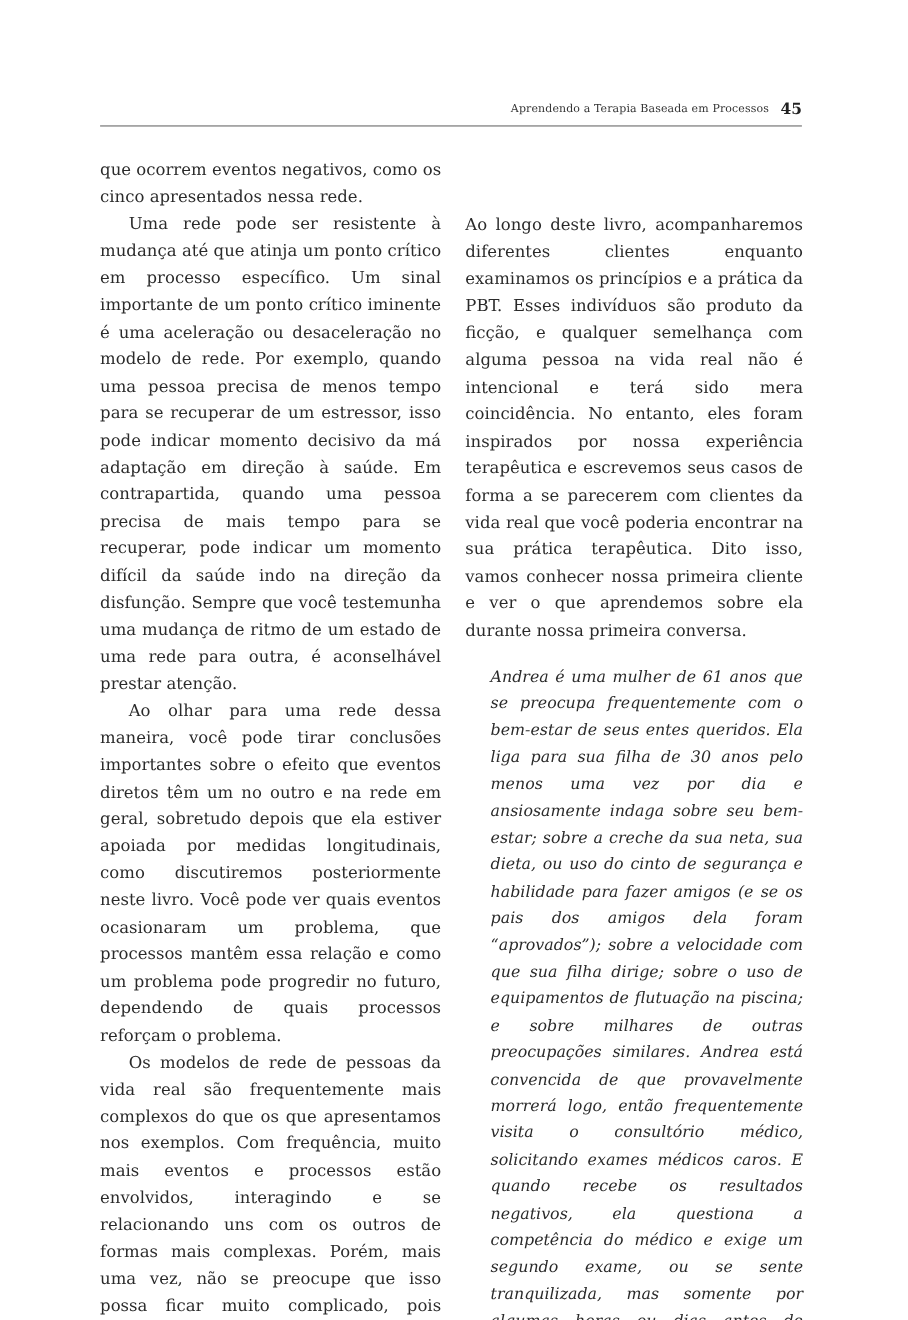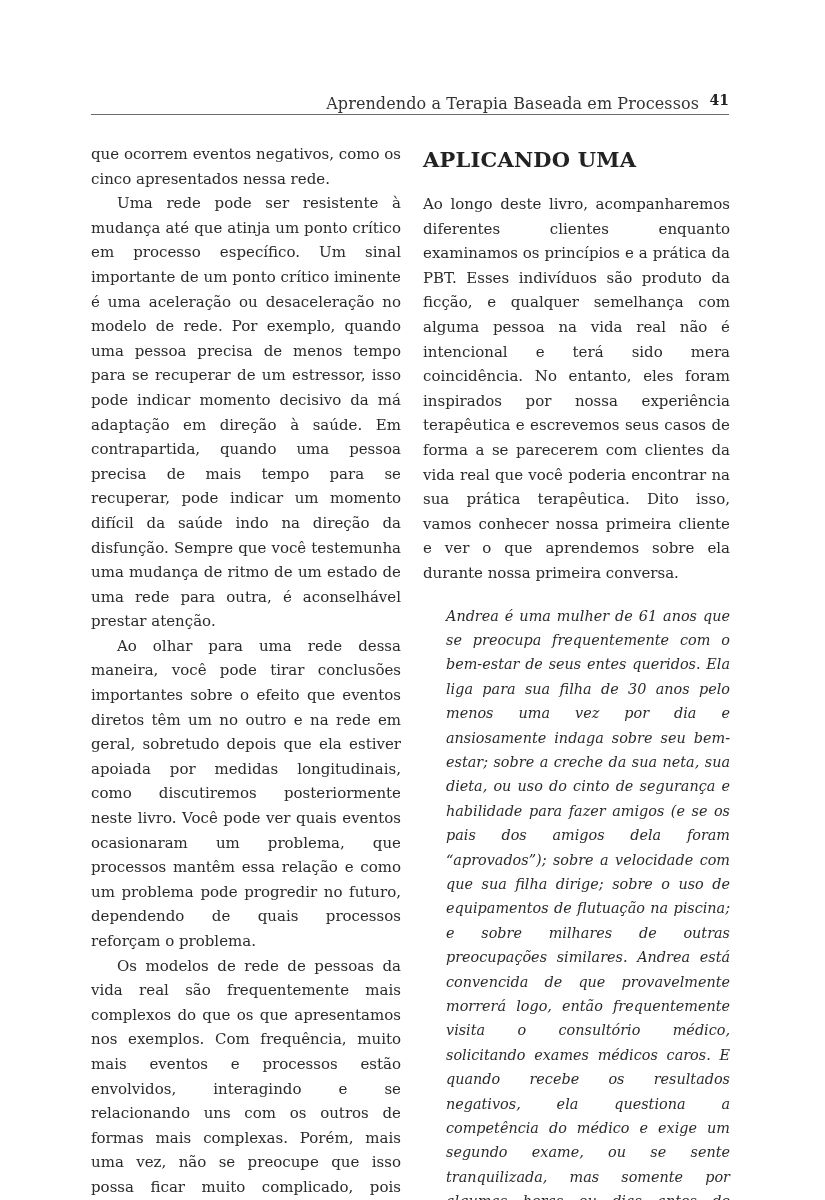--- a/index.html
+++ b/index.html
@@ -1,45 +1,45 @@
 <!DOCTYPE html>
 <html><head>
 <meta charset="utf-8">
 <style>
   html, body { margin:0; padding:0; background:#ffffff; }
   body { width:825px; height:1200px; position:relative; overflow:hidden; font-family:"DejaVu Serif", serif; color:#2a2a2a; }
   .running-header { position:absolute; left:91px; top:92px; width:638px; height:22px; border-bottom:1.5px solid #6a6a6a; }
-  .running-header .title { position:absolute; right:30px; top:2px; font-size:16px; color:#333; font-family:"DejaVu Serif", serif; letter-spacing:0.1px; }
+  .running-header .title { position:absolute; right:30px; top:2px; font-size:10px; color:#333; font-family:"DejaVu Serif", serif; letter-spacing:0.1px; }
   .running-header .pagenum { position:absolute; right:0; top:0px; font-size:14px; font-weight:bold; color:#222; }
   .col { position:absolute; top:142px; }
   .col-left { left:91px; width:310px; }
   .col-right { left:423px; width:307px; }
   p { margin:0; font-size:15px; line-height:24.6px; text-align:justify; hyphens:manual; }
   p.indent { text-indent:26px; }
   h2 { margin:0 0 18px 0; font-size:21px; line-height:29px; font-weight:bold; color:#222; letter-spacing:0.2px; }
   .col-right h2 { margin-top:3px; }
   .case { margin-top:18px; margin-left:23px; }
   .case p { font-style:italic; font-size:14.4px; line-height:24.4px; }
 </style>
 </head>
 <body>
 
 <div class="running-header">
   <span class="title">Aprendendo a Terapia Baseada em Processos</span>
-  <span class="pagenum">41</span>
+  <span class="pagenum">45</span>
 </div>
 
 <div class="col col-left">
   <p>que ocorrem eventos negativos, como os cinco apresentados nessa rede.</p>
   <p class="indent">Uma rede pode ser resistente à mudança até que atinja um ponto crítico em processo específico. Um sinal importante de um ponto crítico iminente é uma aceleração ou desaceleração no modelo de rede. Por exemplo, quando uma pessoa precisa de menos tempo para se recuperar de um estressor, isso pode indicar momento decisivo da má adaptação em direção à saúde. Em contrapartida, quando uma pessoa precisa de mais tempo para se recuperar, pode indicar um momento difícil da saúde indo na direção da disfunção. Sempre que você testemunha uma mudança de ritmo de um estado de uma rede para outra, é aconselhável prestar atenção.</p>
   <p class="indent">Ao olhar para uma rede dessa maneira, você pode tirar conclusões importantes sobre o efeito que eventos diretos têm um no outro e na rede em geral, sobretudo depois que ela estiver apoiada por medidas longitudinais, como discutiremos posteriormente neste livro. Você pode ver quais eventos ocasionaram um problema, que processos mantêm essa relação e como um problema pode progredir no futuro, dependendo de quais processos reforçam o problema.</p>
   <p class="indent">Os modelos de rede de pessoas da vida real são frequentemente mais complexos do que os que apresentamos nos exemplos. Com frequência, muito mais eventos e processos estão envolvidos, interagindo e se relacionando uns com os outros de formas mais complexas. Porém, mais uma vez, não se preocupe que isso possa ficar muito complicado, pois chegaremos lá passo a passo. Então, vamos aplicar a abordagem de rede a uma pessoa real e ver como isso funciona na prática.</p>
 </div>
 
 <div class="col col-right">
   <h2>
-    <span>APLICANDO UMA</span><br>
+    <br>
   </h2>
   <p>Ao longo deste livro, acompanharemos diferentes clientes enquanto examinamos os princípios e a prática da PBT. Esses indivíduos são produto da ficção, e qualquer semelhança com alguma pessoa na vida real não é intencional e terá sido mera coincidência. No entanto, eles foram inspirados por nossa experiência terapêutica e escrevemos seus casos de forma a se parecerem com clientes da vida real que você poderia encontrar na sua prática terapêutica. Dito isso, vamos conhecer nossa primeira cliente e ver o que aprendemos sobre ela durante nossa primeira conversa.</p>
   <div class="case">
     <p>Andrea é uma mulher de 61 anos que se preocupa frequentemente com o bem-estar de seus entes queridos. Ela liga para sua filha de 30 anos pelo menos uma vez por dia e ansiosamente indaga sobre seu bem-estar; sobre a creche da sua neta, sua dieta, ou uso do cinto de segurança e habilidade para fazer amigos (e se os pais dos amigos dela foram “aprovados”); sobre a velocidade com que sua filha dirige; sobre o uso de equipamentos de flutuação na piscina; e sobre milhares de outras preocupações similares. Andrea está convencida de que provavelmente morrerá logo, então frequentemente visita o consultório médico, solicitando exames médicos caros. E quando recebe os resultados negativos, ela questiona a competência do médico e exige um segundo exame, ou se sente tranquilizada, mas somente por algumas horas ou dias antes de começar a se preocupar novamente. Ela também pede que seu marido atual a tranquilize várias vezes por dia em assuntos como a saúde dele, onde ele está, se ele acha que ela parece corada, se uma saliência na pele das suas costas pode ser câncer, e temas</p>
   </div>
 </div>
 
 </body></html>

